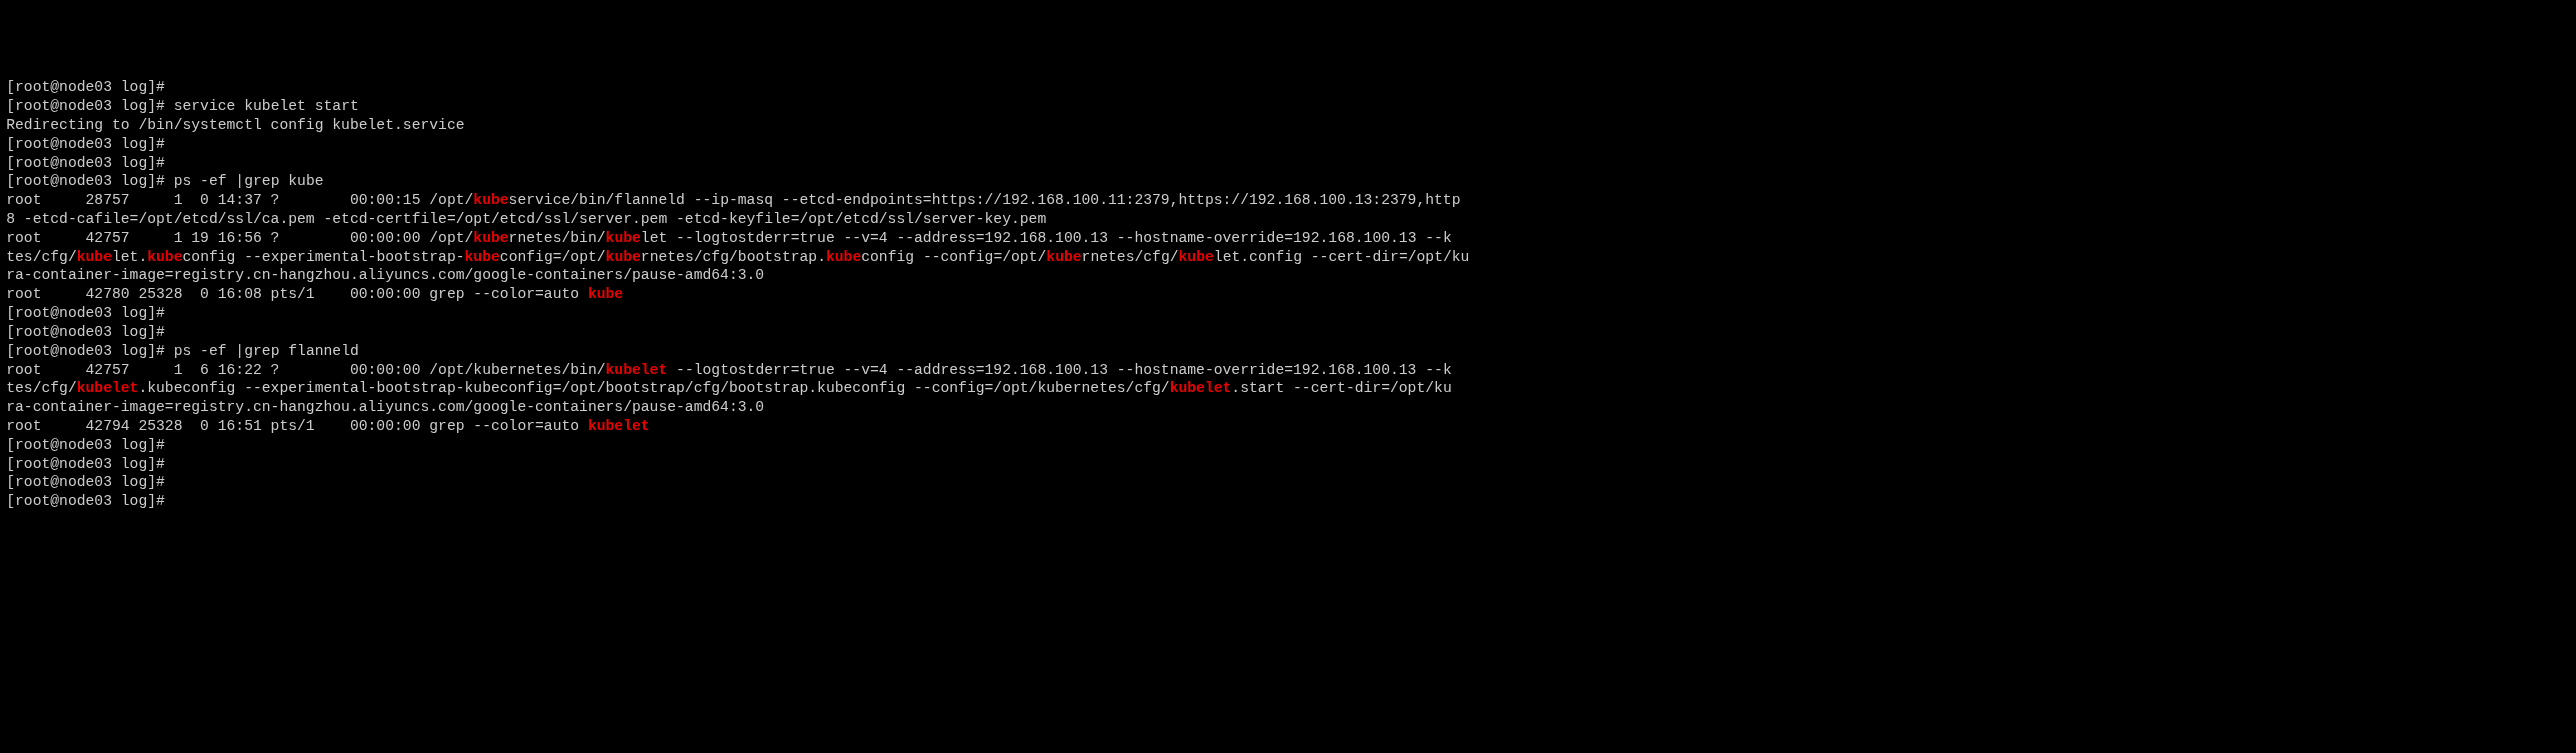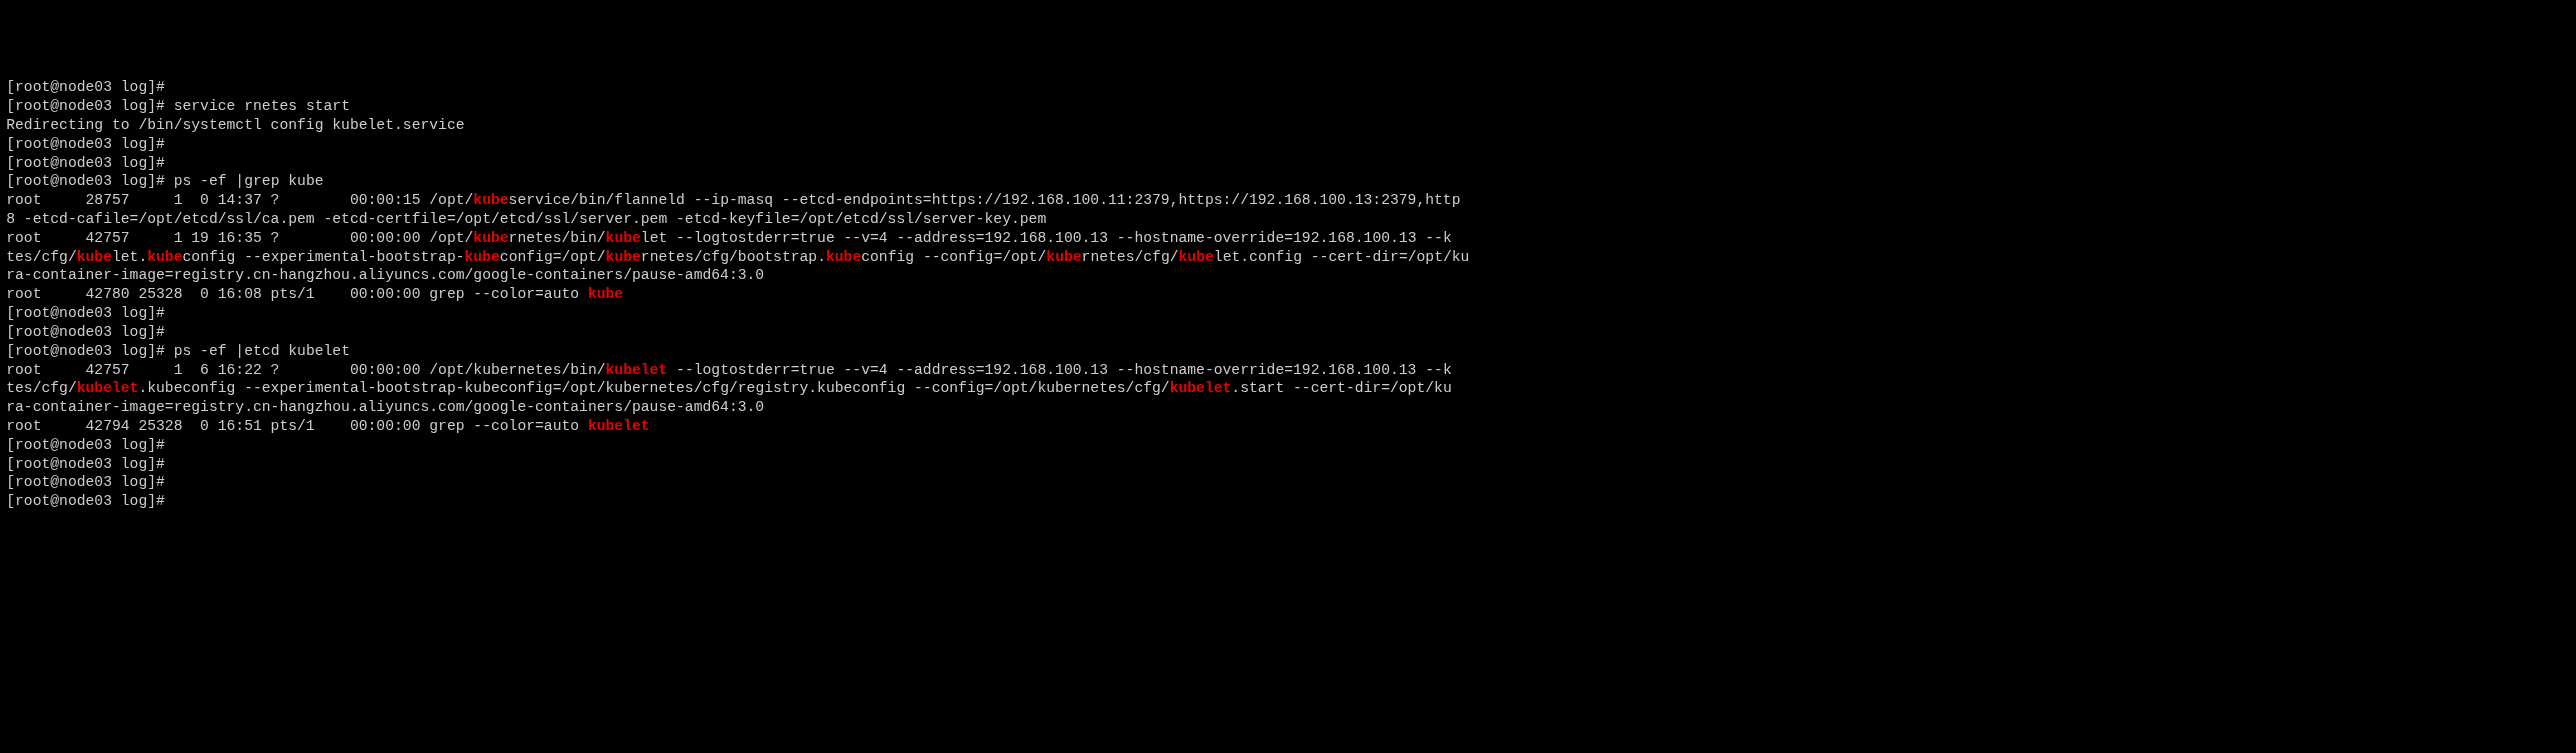--- a/index.html
+++ b/index.html
@@ -14,36 +14,36 @@
     overflow: hidden;
   }
   .hl { color: #e60000; font-weight: bold; }
 </style>
 </head>
 <body>
 
 
 
 <div><span>[root@node03 log]#</span>
-<span>[root@node03 log]#</span> <span>service rnetes start</span>
+<span>[root@node03 log]#</span> <span>service kubelet start</span>
 <span>Redirecting to /bin/systemctl config kubelet.service</span>
 <span>[root@node03 log]#</span>
 <span>[root@node03 log]#</span>
 <span>[root@node03 log]#</span> <span>ps -ef |grep kube</span>
 <span><span>root     28757     1  0 14:37 ?        00:00:15 /opt/</span><span class="hl">kube</span><span>service/bin/flanneld --ip-masq --etcd-endpoints=https://192.168.100.11:2379,https://192.168.100.13:2379,http</span></span>
 <span>8 -etcd-cafile=/opt/etcd/ssl/ca.pem -etcd-certfile=/opt/etcd/ssl/server.pem -etcd-keyfile=/opt/etcd/ssl/server-key.pem</span>
-<span><span>root     42757     1 19 16:35 ?        00:00:00 /opt/</span><span class="hl">kube</span><span>rnetes/bin/</span><span class="hl">kube</span><span>let --logtostderr=true --v=4 --address=192.168.100.13 --hostname-override=192.168.100.13 --k</span></span>
+<span><span>root     42757     1 19 16:56 ?        00:00:00 /opt/</span><span class="hl">kube</span><span>rnetes/bin/</span><span class="hl">kube</span><span>let --logtostderr=true --v=4 --address=192.168.100.13 --hostname-override=192.168.100.13 --k</span></span>
 <span><span>tes/cfg/</span><span class="hl">kube</span><span>let.</span><span class="hl">kube</span><span>config --experimental-bootstrap-</span><span class="hl">kube</span><span>config=/opt/</span><span class="hl">kube</span><span>rnetes/cfg/bootstrap.</span><span class="hl">kube</span><span>config --config=/opt/</span><span class="hl">kube</span><span>rnetes/cfg/</span><span class="hl">kube</span><span>let.config --cert-dir=/opt/ku</span></span>
 <span>ra-container-image=registry.cn-hangzhou.aliyuncs.com/google-containers/pause-amd64:3.0</span>
 <span><span>root     42780 25328  0 16:08 pts/1    00:00:00 grep --color=auto </span><span class="hl">kube</span></span>
 <span>[root@node03 log]#</span>
 <span>[root@node03 log]#</span>
-<span>[root@node03 log]#</span> <span>ps -ef |etcd kubelet</span>
+<span>[root@node03 log]#</span> <span>ps -ef |grep flanneld</span>
 <span><span>root     42757     1  6 16:22 ?        00:00:00 /opt/kubernetes/bin/</span><span class="hl">kubelet</span><span> --logtostderr=true --v=4 --address=192.168.100.13 --hostname-override=192.168.100.13 --k</span></span>
-<span><span>tes/cfg/</span><span class="hl">kubelet</span><span>.kubeconfig --experimental-bootstrap-kubeconfig=/opt/kubernetes/cfg/registry.kubeconfig --config=/opt/kubernetes/cfg/</span><span class="hl">kubelet</span><span>.start --cert-dir=/opt/ku</span></span>
+<span><span>tes/cfg/</span><span class="hl">kubelet</span><span>.kubeconfig --experimental-bootstrap-kubeconfig=/opt/bootstrap/cfg/bootstrap.kubeconfig --config=/opt/kubernetes/cfg/</span><span class="hl">kubelet</span><span>.start --cert-dir=/opt/ku</span></span>
 <span>ra-container-image=registry.cn-hangzhou.aliyuncs.com/google-containers/pause-amd64:3.0</span>
 <span><span>root     42794 25328  0 16:51 pts/1    00:00:00 grep --color=auto </span><span class="hl">kubelet</span></span>
 <span>[root@node03 log]#</span>
 <span>[root@node03 log]#</span>
 <span>[root@node03 log]#</span>
 <span>[root@node03 log]#</span></div>
 
 
 
 

